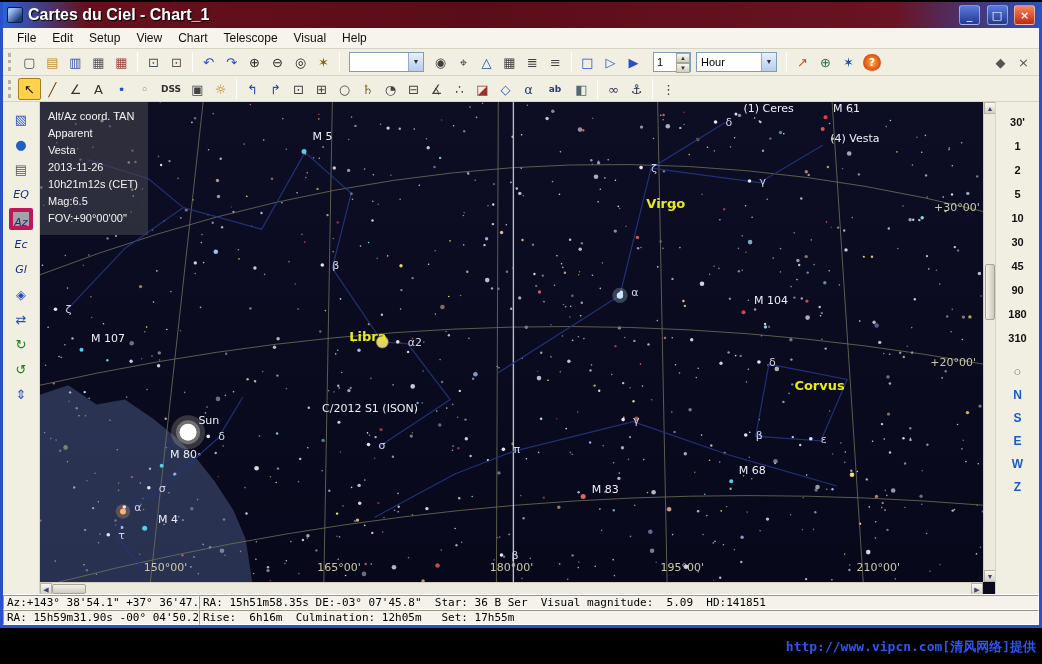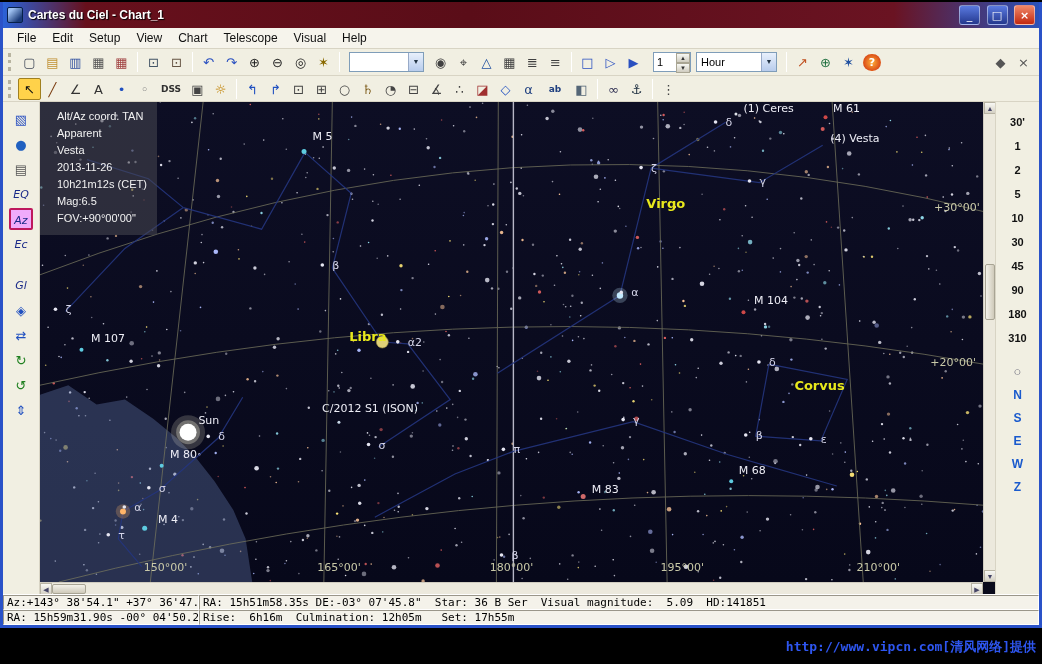--- a/index.html
+++ b/index.html
@@ -2,21 +2,21 @@
 <html><head>
 <meta charset="utf-8">
 <style>
 *{margin:0;padding:0;box-sizing:border-box;}
 html,body{width:1042px;height:664px;overflow:hidden;background:#000;font-family:"Liberation Sans",sans-serif;}
 .desktop{position:relative;width:1042px;height:664px;background:#000;}
 .window{position:absolute;top:2px;left:0;width:1042px;border:3px solid #2a52c8;border-top:none;background:#f1efe2;}
 .titlebar{height:26px;display:flex;align-items:center;padding:0 4px;
  background:linear-gradient(90deg,#2a62d8 0%,#67101c 8%,#5a0d18 45%,#6a1322 86%,#2a52b8 100%);}
 .app-icon{width:16px;height:16px;background:linear-gradient(135deg,#9ec0f0 20%,#1a3a78 80%);border:1px solid #06204a;margin-right:5px;border-radius:2px;}
-.title-text{color:#fff;font-size:12px;font-weight:bold;flex:1;text-shadow:1px 1px 1px #000;}
+.title-text{color:#fff;font-size:16px;font-weight:bold;flex:1;text-shadow:1px 1px 1px #000;}
 .wbtn{width:21px;height:20px;margin-left:2px;border:1px solid rgba(255,255,255,.45);border-radius:3px;color:#fff;font-size:11px;line-height:17px;text-align:center;background:linear-gradient(#5a7ae0,#24388e);font-family:"DejaVu Sans",sans-serif;padding:0;}
 .wbtn.close{background:linear-gradient(#f08868,#c22810);font-weight:bold;}
 .menubar{height:21px;background:#f6f4ec;border-bottom:1px solid #d8d4c4;display:flex;align-items:center;padding-left:6px;}
 .menu-item{font-size:12px;padding:2px 8px;color:#101010;}
 .toolbar{height:27px;background:#f1efe2;border-bottom:1px solid #d8d4c4;display:flex;align-items:center;padding:0 4px;}
 .toolbar.tb2{height:26px;}
 .grip{width:5px;height:18px;border-left:3px dotted #b8b4a0;margin:0 5px 0 1px;}
 .tgroup{display:flex;align-items:center;}
 .tbtn{display:inline-block;width:23px;height:22px;line-height:21px;text-align:center;font-size:13px;border:1px solid transparent;border-radius:2px;font-family:"DejaVu Sans",sans-serif;}
 .tbtn.wide{width:30px;font-size:9px;font-weight:bold;letter-spacing:0;}
@@ -29,24 +29,24 @@
 .unit-text{display:inline-block;width:64px;font-size:11px;padding:0 4px;line-height:18px;color:#000;}
 .spin{display:flex;border:1px solid #7f9db9;background:#fff;height:20px;margin-left:8px;}
 .spin input{width:22px;border:none;outline:none;font-size:11px;padding:0 3px;font-family:"Liberation Sans",sans-serif;}
 .spin-btns{display:flex;flex-direction:column;width:14px;}
 .spin-btns span{flex:1;font-size:6px;line-height:8px;text-align:center;background:linear-gradient(#f8f8f4,#d0ccc0);border:1px solid #aaa694;color:#333;}
 .tb-right{margin-left:auto;display:flex;}
 .content{display:flex;height:492px;background:#f1efe2;}
 .left-toolbar{width:37px;display:flex;flex-direction:column;align-items:center;padding-top:6px;gap:3px;border-right:1px solid #d8d4c4;}
 .ltbtn{width:24px;height:22px;line-height:21px;text-align:center;font-size:13px;border:1px solid transparent;border-radius:2px;font-family:"DejaVu Sans",sans-serif;}
 .ltbtn.txt{font-size:11px;font-weight:normal;font-style:italic;}
-.ltbtn.sel{background:#f0abfc;border:2px solid #be185d;}
+.ltbtn.sel{background:#a3a3a3;border:4px solid #be185d;}
 .chart-wrap{position:relative;flex:1;background:#0a0b1c;overflow:hidden;}
 #sky{position:absolute;left:0;top:0;display:block;}
-.info-overlay{position:absolute;left:0;top:0;background:rgba(72,72,82,.55);color:#f2f2f2;font-size:11px;line-height:1.55;padding:6px 10px 8px 17px;}
+.info-overlay{position:absolute;left:0;top:0;background:rgba(72,72,82,.55);color:#f2f2f2;font-size:11px;line-height:1.55;padding:6px 10px 8px 8px;}
 .vscroll{position:absolute;right:0;top:0;bottom:12px;width:12px;background:#ece9dd;border-left:1px solid #d0ccc0;display:flex;flex-direction:column;}
 .hscroll{position:absolute;left:0;bottom:0;right:12px;height:12px;background:#ece9dd;border-top:1px solid #d0ccc0;display:flex;align-items:center;}
 .sarrow{width:12px;height:12px;font-size:7px;line-height:12px;text-align:center;color:#446;background:linear-gradient(#f8f8f4,#d4d0c4);border:1px solid #b8b4a4;}
 .vthumb{width:10px;height:56px;margin:150px auto 0 auto;background:linear-gradient(90deg,#f4f2ea,#cfcaba);border:1px solid #a8a494;border-radius:2px;}
 .vscroll .sarrow.down{margin-top:auto;}
 .hthumb{width:34px;height:10px;background:linear-gradient(#f4f2ea,#cfcaba);border:1px solid #a8a494;border-radius:2px;}
 .hscroll .sarrow.right-end{margin-left:auto;}
 .right-panel{width:44px;border-left:1px solid #d8d4c4;display:flex;flex-direction:column;align-items:center;padding-top:8px;background:#f1efe2;}
 .fov-item{width:36px;height:24px;line-height:24px;text-align:center;font-size:11px;font-weight:bold;color:#111;}
 .compass{margin-top:10px;display:flex;flex-direction:column;align-items:center;}
@@ -195,21 +195,21 @@
     </div>
 
     <div class="content">
       <div class="left-toolbar">
           <span class="ltbtn" style="color: rgb(42, 80, 192);">▧</span>
           <span class="ltbtn" style="color: rgb(32, 96, 192);">●</span>
           <span class="ltbtn" style="color: rgb(85, 85, 85);">▤</span>
           <span class="ltbtn txt" style="color: rgb(26, 42, 136);">EQ</span>
           <span class="ltbtn sel txt" style="color: rgb(26, 42, 136);">Az</span>
           <span class="ltbtn txt" style="color: rgb(26, 42, 136);">Ec</span>
-          <span class="ltbtn txt" style="color: rgb(26, 42, 136); margin-top: 16px;">Gl</span>
+          <span class="ltbtn txt" style="color: rgb(26, 42, 136);">Gl</span>
           <span class="ltbtn" style="color: rgb(32, 80, 192);">◈</span>
           <span class="ltbtn" style="color: rgb(32, 80, 192);">⇄</span>
           <span class="ltbtn" style="color: rgb(32, 128, 32);">↻</span>
           <span class="ltbtn" style="color: rgb(32, 128, 32);">↺</span>
           <span class="ltbtn" style="color: rgb(32, 80, 192);">⇕</span>
         </div>
 
       <div class="chart-wrap">
         <svg id="sky" width="943" height="480" viewBox="0 0 943 480">
             <defs>

